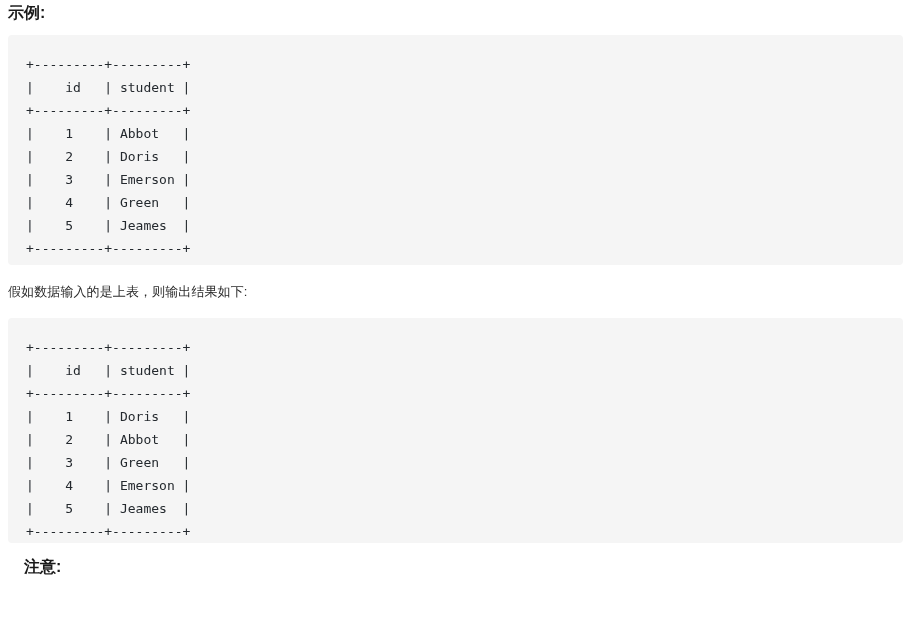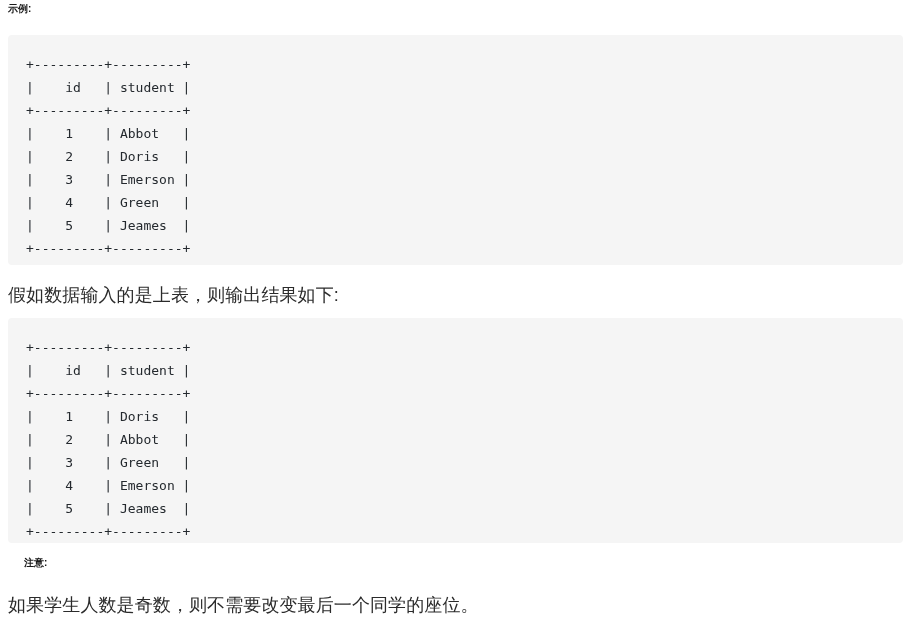--- a/index.html
+++ b/index.html
@@ -14,29 +14,29 @@
     color: #1f1f1f;
     overflow: hidden;
   }
   .page {
     position: relative;
     width: 911px;
     height: 619px;
     box-sizing: border-box;
   }
   .section-heading {
-    font-size: 10px;
+    font-size: 16px;
     font-weight: bold;
     color: #1a1a1a;
     line-height: 1.4;
     margin: 0;
     padding: 0;
   }
   .para {
-    font-size: 18px;
+    font-size: 13px;
     color: #2b2b2b;
     line-height: 1.5;
     margin: 0;
     padding: 0;
     letter-spacing: 0.1px;
   }
   .codeblock {
     background: #f5f5f5;
     border-radius: 4px;
     box-sizing: border-box;
@@ -88,15 +88,14 @@
 |    1    | Doris   |
 |    2    | Abbot   |
 |    3    | Green   |
 |    4    | Emerson |
 |    5    | Jeames  |
 +---------+---------+</pre>
   </div>
 
   <h3 class="section-heading" id="heading-note">注意:</h3>
 
-  <p class="para" id="para-note">如果学生人数是奇数，则不需要改变最后一个同学的座位。</p>
 
 </div>
 
 </body></html>

